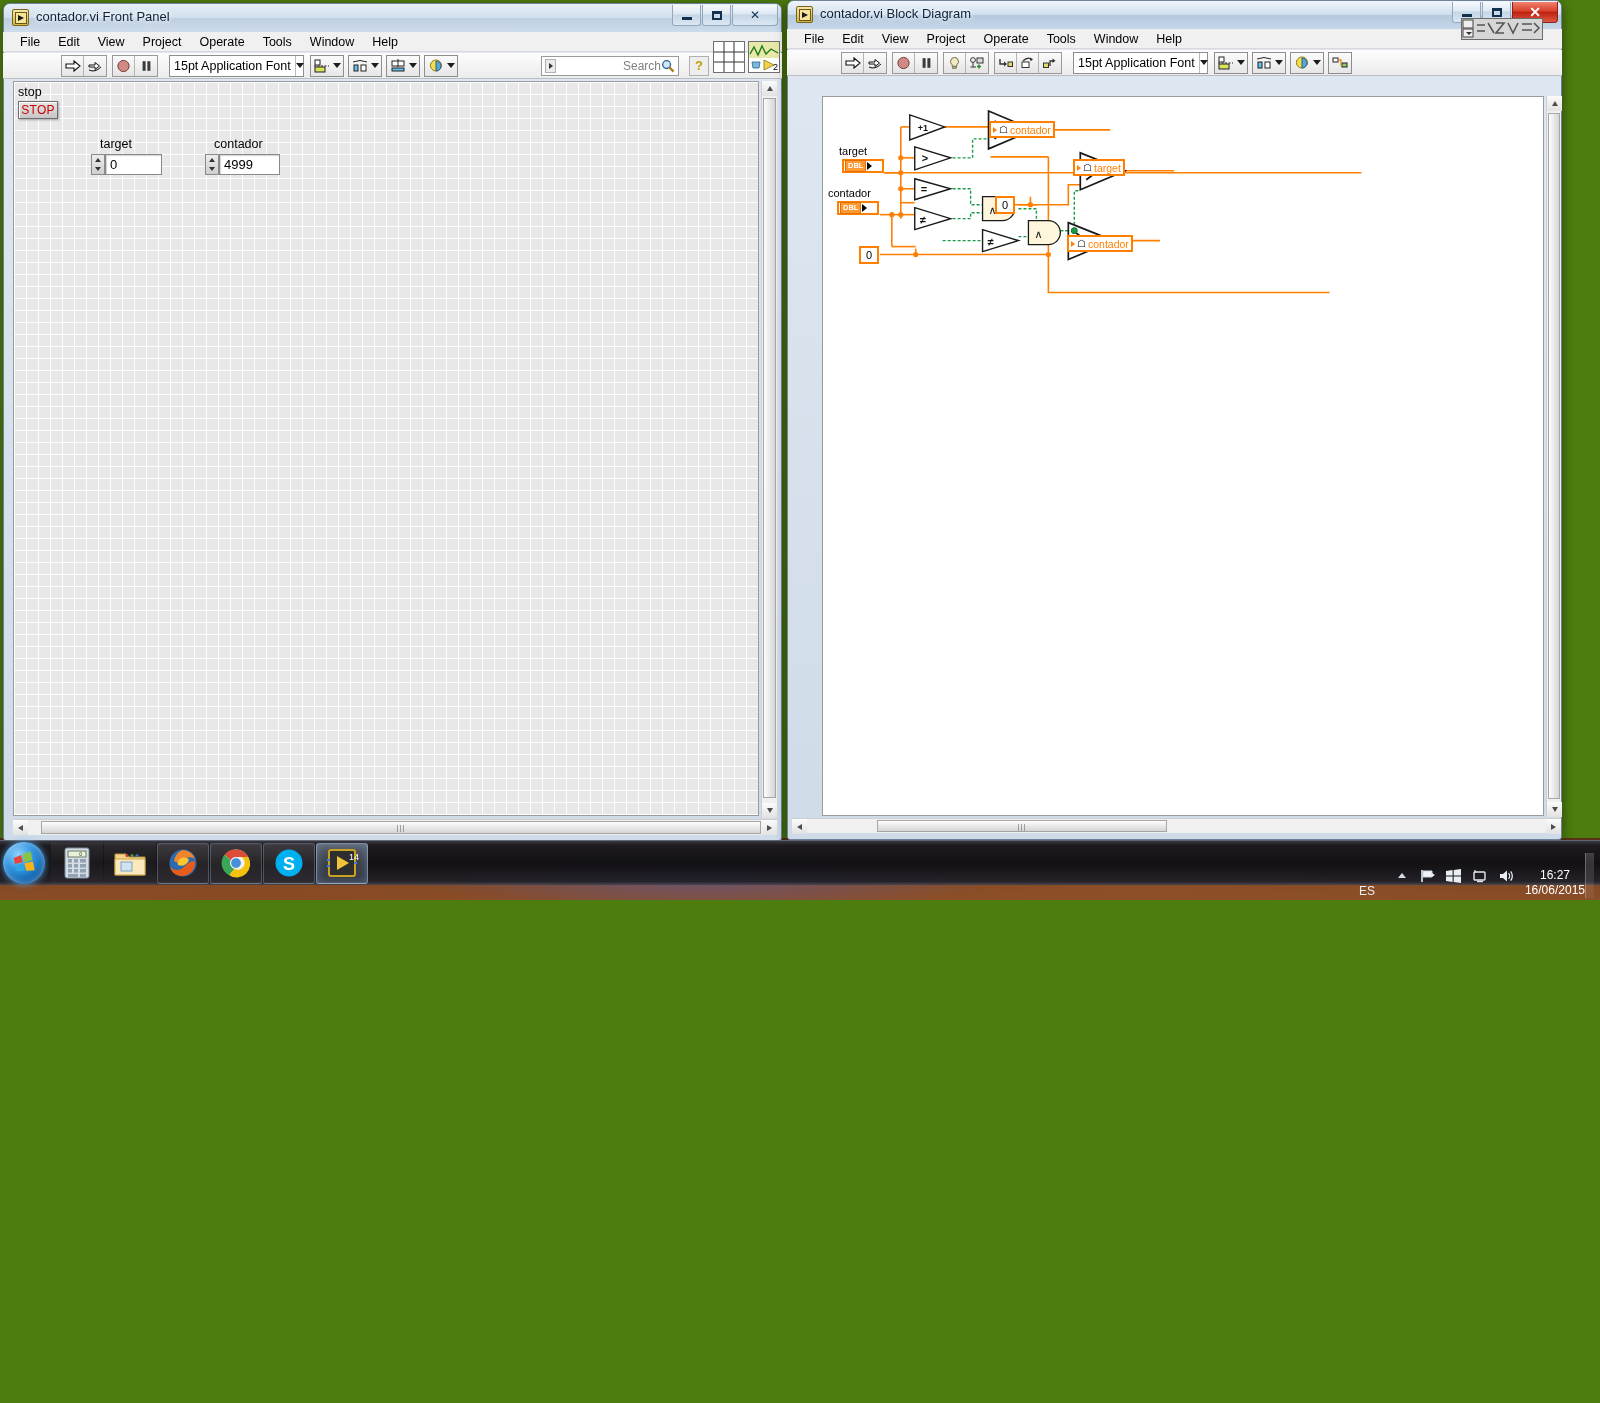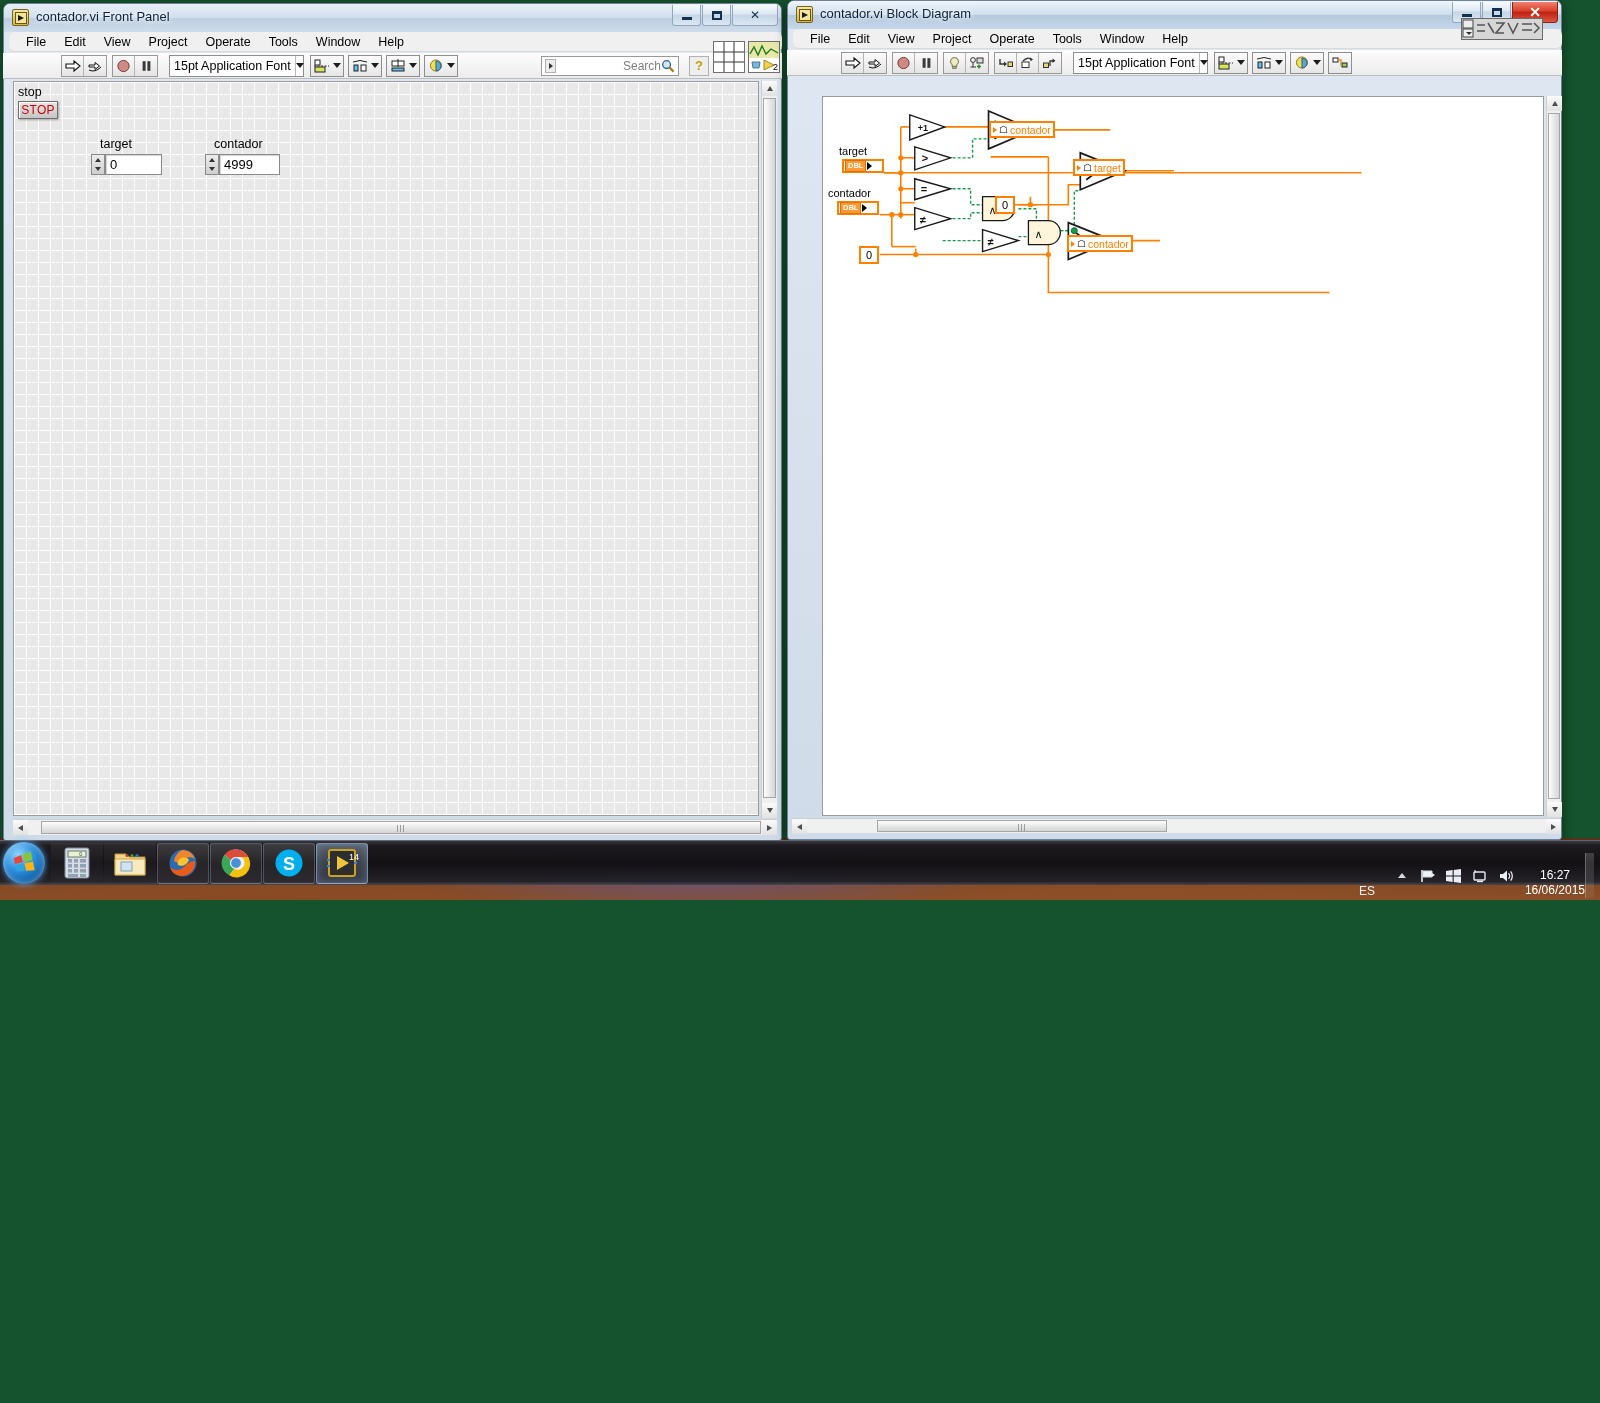--- a/index.html
+++ b/index.html
@@ -1,19 +1,19 @@
 <!DOCTYPE html>
 <html><head>
 <meta charset="utf-8">
 <style>
   * { box-sizing: border-box; margin:0; padding:0; }
   html,body { width:1600px; height:1403px; background:#ffffff; font-family:"Liberation Sans", sans-serif; overflow:hidden; }
 
   
-  #desktop { position:absolute; left:0; top:0; width:1600px; height:1403px; background:#14532d; }
+  #desktop { position:absolute; left:0; top:0; width:1600px; height:1403px; background:#4d7c0f; }
   #wallpaper {
     position:absolute; left:0; top:838px; width:1600px; height:62px;
     background:
       radial-gradient(ellipse 500px 60px at 250px 70px, #8a4a22 0%, rgba(138,74,34,0) 70%),
       radial-gradient(ellipse 420px 50px at 700px 40px, #6d5570 0%, rgba(109,85,112,0) 70%),
       radial-gradient(ellipse 600px 70px at 1150px 60px, #8d4f26 0%, rgba(141,79,38,0) 70%),
       linear-gradient(180deg,#5a2f18 0%, #7a4423 45%, #8a4e28 100%);
   }
 
   
@@ -61,23 +61,23 @@
     background:linear-gradient(180deg,#f0826e 0%,#d8412a 45%,#bf2112 52%,#dc5841 100%);
     border-color:#8e2114;
   }
   .wbtn-glyph { font-size:12px; color:#12314f; font-family:"Liberation Sans",sans-serif; line-height:1; }
   .wbtn.close.active .wbtn-glyph { color:#fff; font-weight:bold; font-size:14px; }
   .min-glyph { width:10px; height:3px; background:#12314f; margin-top:6px; }
   .max-glyph { width:10px; height:9px; border:2px solid #12314f; border-top-width:3px; }
 
   
   .menubar {
-    position:absolute; left:6px; right:0; height:20px;
+    position:absolute; left:0; right:0; height:20px;
     background:#f0f0f0; border-bottom:1px solid #d9d9d9;
-    display:flex; align-items:center; padding-left:8px;border-radius:6px;
+    display:flex; align-items:center; padding-left:8px;
   }
   .menu-item { font-size:12.5px; color:#000; padding:2px 9px; cursor:default; }
 
   
   .toolbar {
     position:absolute; left:0; right:0; height:26px;
     background:linear-gradient(180deg,#fdfdfd,#ececec);
     border-bottom:1px solid #bdbdbd;
     display:flex; align-items:center;
   }

